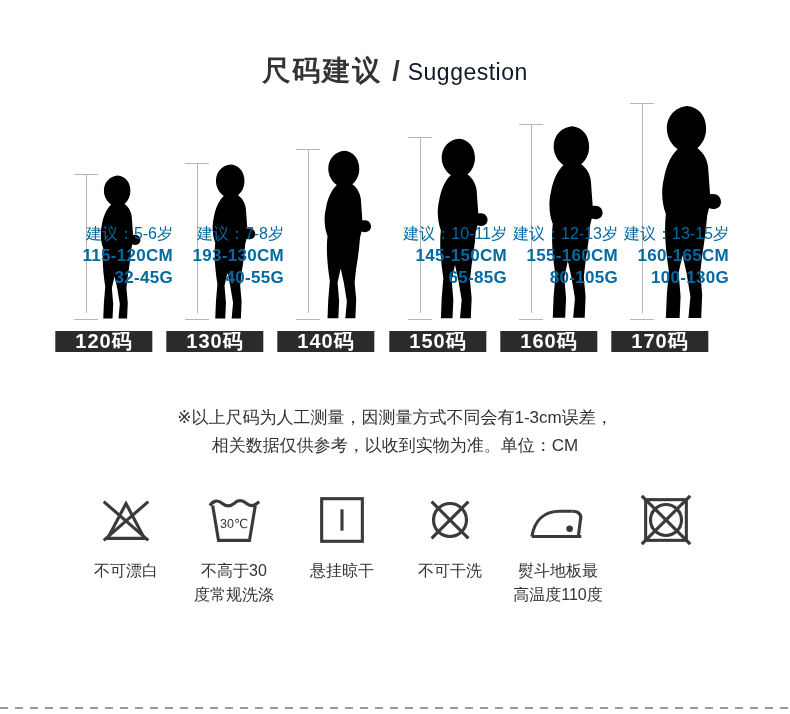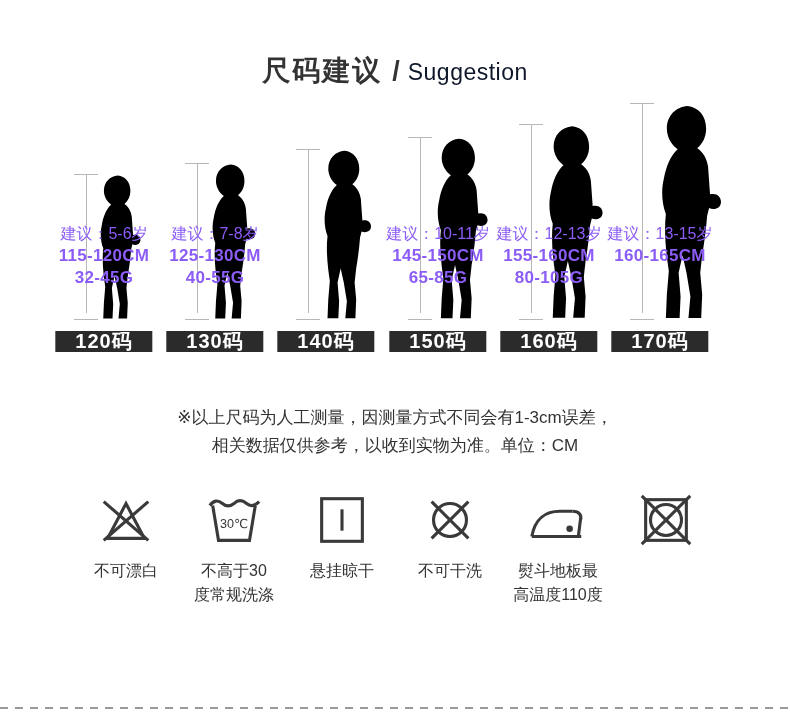--- a/index.html
+++ b/index.html
@@ -28,21 +28,21 @@
   .c3 .vline{top:42px;height:176px;} .c3 .cap.top{top:42px;}
   .c4 .vline{top:29px;height:189px;} .c4 .cap.top{top:29px;}
   .c5 .vline{top:8px;height:210px;}  .c5 .cap.top{top:8px;}
 
   .fig{position:absolute;bottom:40px;left:41px;line-height:0;}
   .fig svg{display:block;}
   .c0 .fig svg{width:53px;height:146px;} .c1 .fig svg{width:57px;height:157px;}
   .c2 .fig svg{width:62px;height:171px;} .c3 .fig svg{width:67px;height:183px;}
   .c4 .fig svg{width:71px;height:196px;} .c5 .fig svg{width:79px;height:216px;}
 
-  .col-text{position:absolute;top:128px;left:-14px;right:-14px;text-align:center;color:#8b5cf6;}
+  .col-text{position:absolute;top:128px;left:-14px;right:-14px;text-align:right;color:#0369a1;}
   .advice{font-size:16px;font-weight:500;line-height:22px;white-space:nowrap;}
   .range{font-size:17px;font-weight:bold;line-height:22px;letter-spacing:0.3px;white-space:nowrap;}
 
   .badge{position:absolute;top:236px;left:50%;transform:translateX(-50%);
          background:#2b2b2b;color:#fff;font-size:20px;font-weight:bold;
          line-height:21px;padding:0 20px;letter-spacing:1px;white-space:nowrap;}
 
   
   .note{position:absolute;top:404px;left:0;width:100%;text-align:center;
         font-size:17px;color:#333;line-height:28px;}
@@ -109,21 +109,21 @@
       <div class="fig">
           <svg viewBox="0 0 80 220">
             <use href="#child-sil"></use>
           </svg>
         </div>
       <div class="cap top"></div>
       <div class="vline"></div>
       <div class="cap bot"></div>
       <div class="col-text">
         <div class="advice">建议：7-8岁</div>
-        <div class="range">125-130CM</div>
+        <div class="range">193-130CM</div>
         <div class="range">40-55G</div>
       </div>
       <div class="badge">130码</div>
     </div>
 
     <div class="size-col c2">
       <div class="fig">
           <svg viewBox="0 0 80 220">
             <use href="#child-sil"></use>
           </svg>
@@ -173,20 +173,21 @@
           <svg viewBox="0 0 80 220">
             <use href="#child-sil"></use>
           </svg>
         </div>
       <div class="cap top"></div>
       <div class="vline"></div>
       <div class="cap bot"></div>
       <div class="col-text">
         <div class="advice">建议：13-15岁</div>
         <div class="range">160-165CM</div>
+        <div class="range">100-130G</div>
       </div>
       <div class="badge">170码</div>
     </div>
   </div>
 
   <div class="note">
     <div>※以上尺码为人工测量，因测量方式不同会有1-3cm误差，</div>
     <div>相关数据仅供参考，以收到实物为准。单位：CM</div>
   </div>
 

